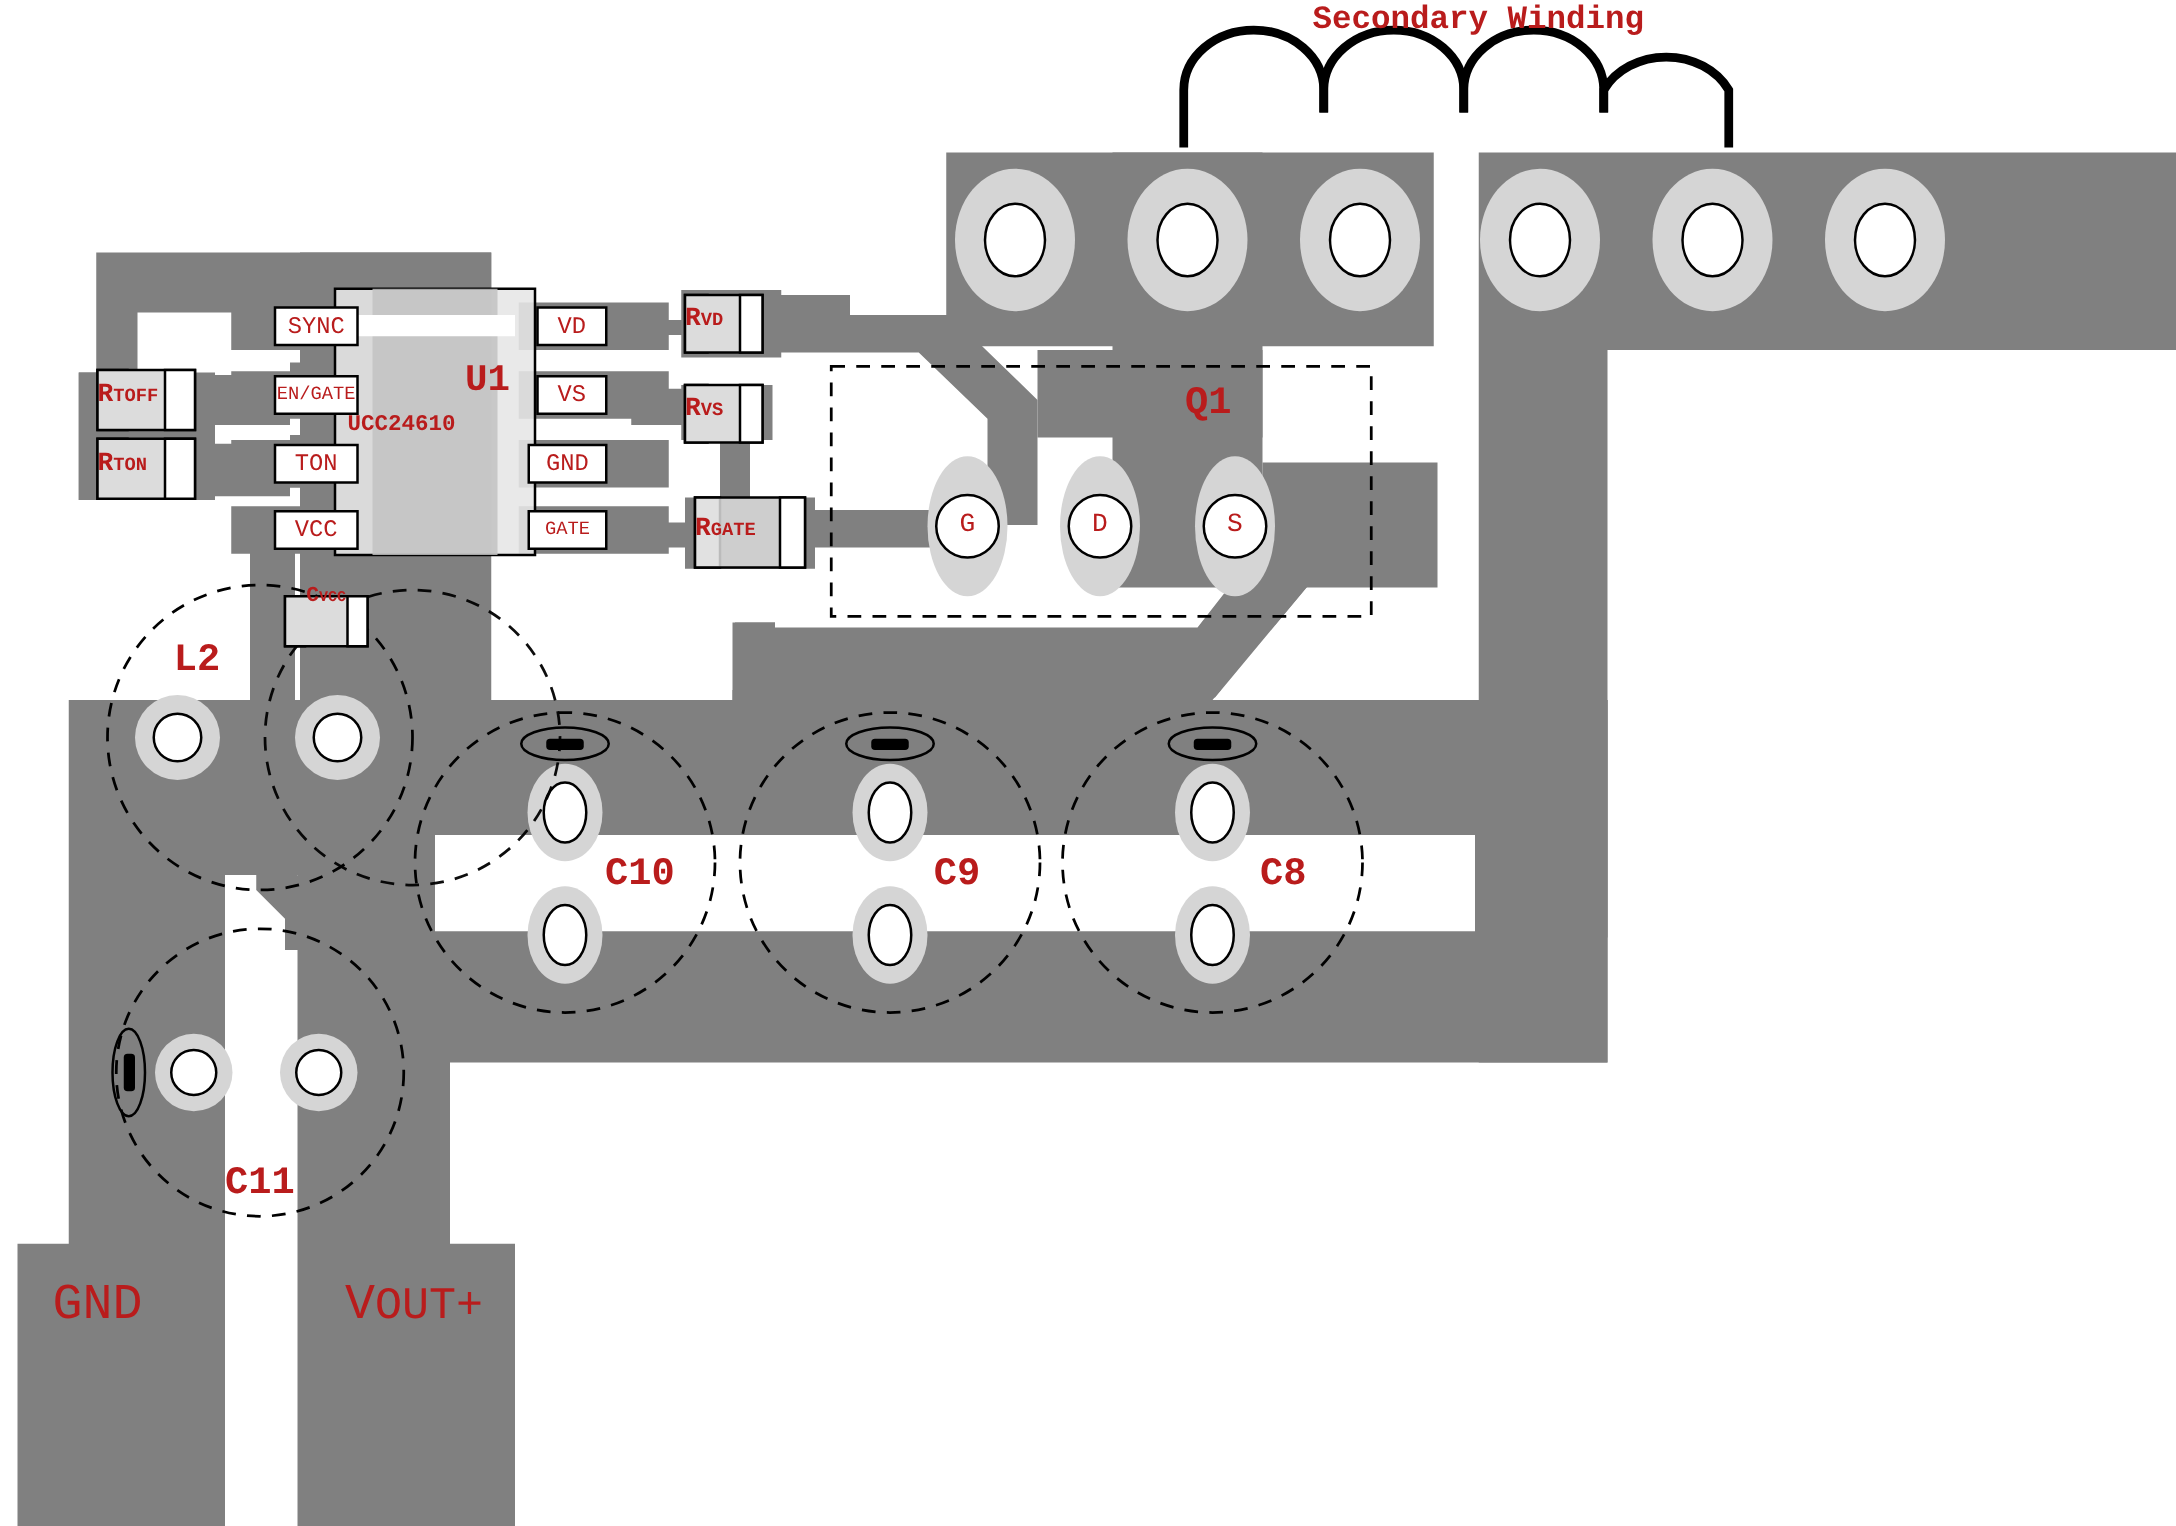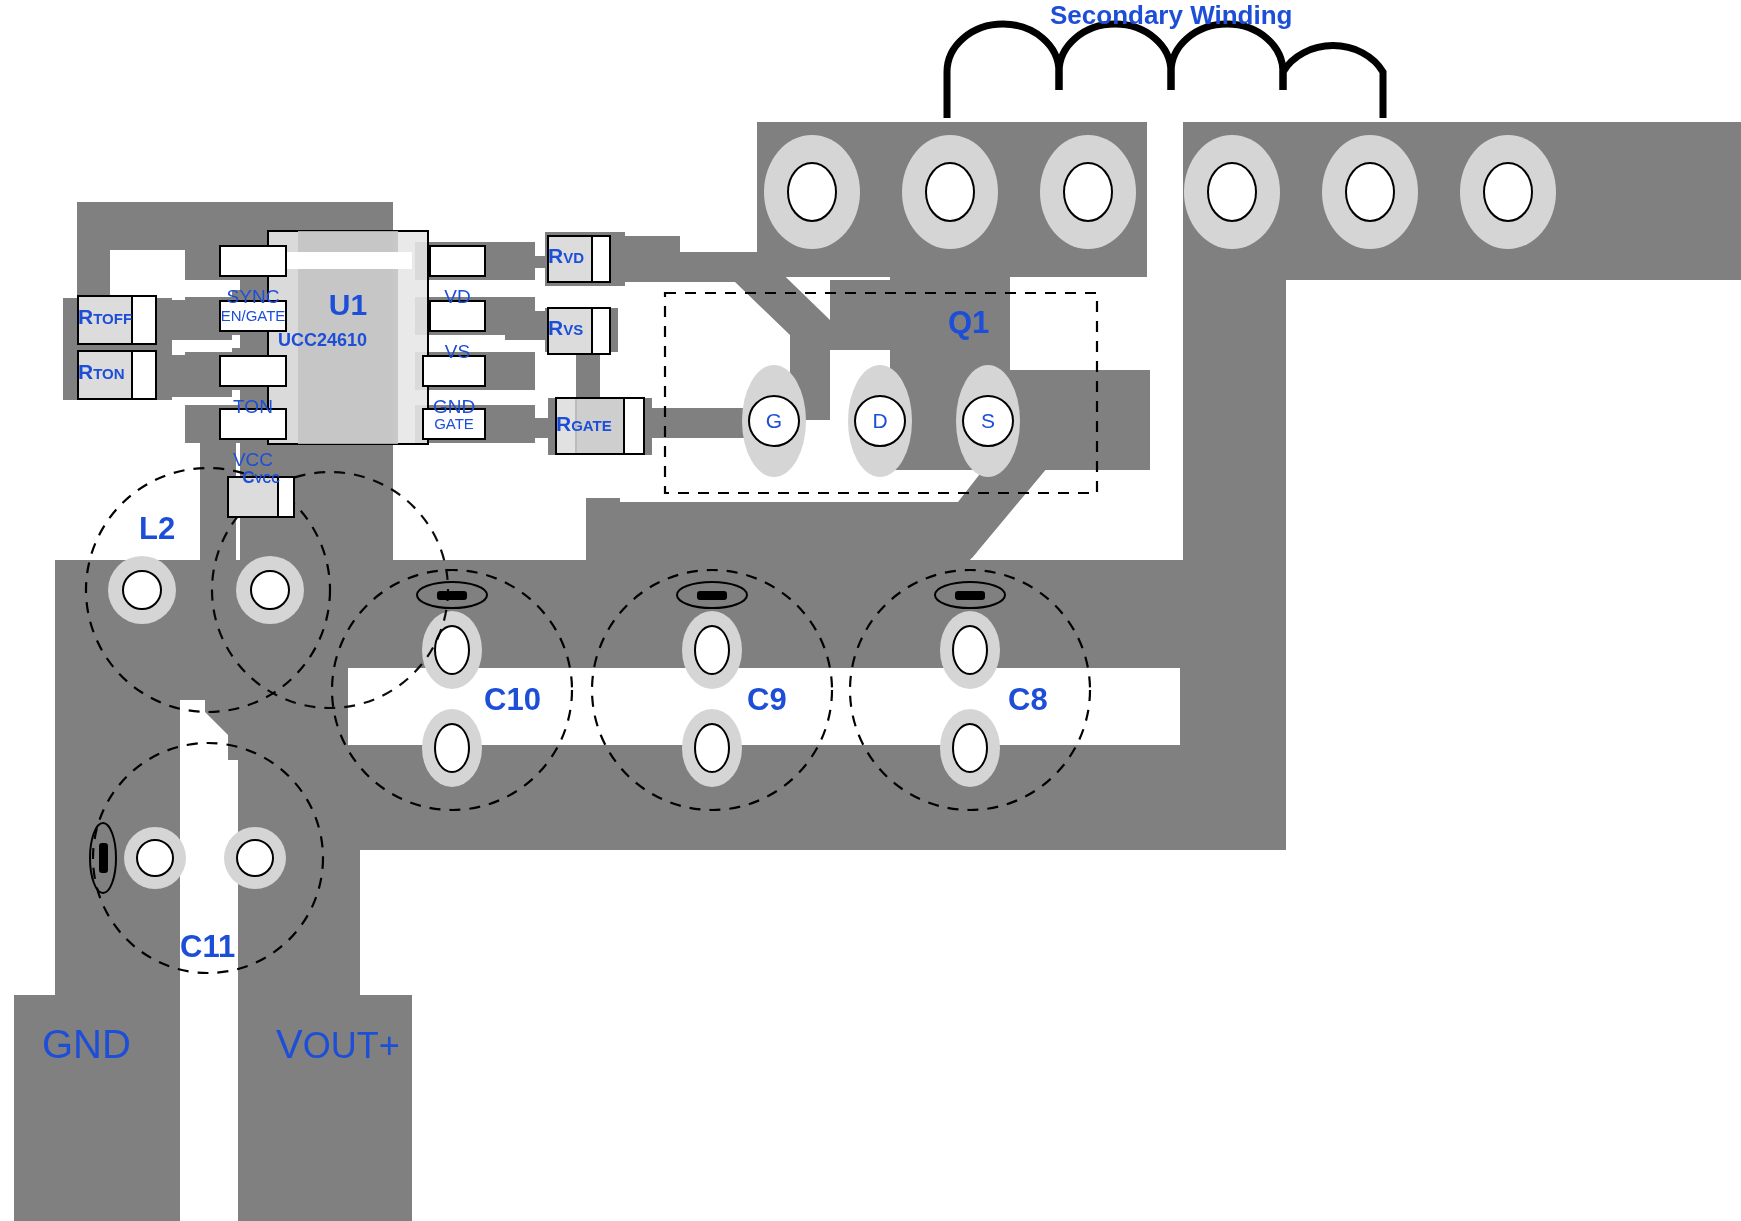--- a/index.html
+++ b/index.html
@@ -51,43 +51,42 @@
   .ic-core { fill: #c2c2c2; fill-opacity: 0.85; stroke: none; }
   .ic-notch { fill: #ffffff; stroke: none; }
   .pinbox {
     fill: #ffffff;
     stroke: #000000;
     stroke-width: 2;
   }
 
   .lbl {
     position: absolute;
-    color: #1d4ed8;
+    color: #b91c1c;
     white-space: nowrap;
-    font-family: Liberation Sans, sans-serif;
+    font-family: Liberation Mono, monospace;
   }
   .lbl-pin {
     font-size: 19px;
     font-weight: 400;
     text-align: center;
-    margin-top: 36px;
   }
   .lbl-pin-sm {
     font-size: 15px;
     font-weight: 400;
     text-align: center;
   }
   .lbl-ref {
     font-size: 31px;
     font-weight: bold;
   }
   .lbl-ic-name {
     font-size: 30px;
     font-weight: bold;
-    text-align: center;
+    text-align: right;
   }
   .lbl-ic-part {
     font-size: 18px;
     font-weight: bold;
   }
   .lbl-res {
     font-size: 21px;
     font-weight: bold;
   }
   .lbl-res .sub { font-size: 15px; vertical-align: baseline; }

